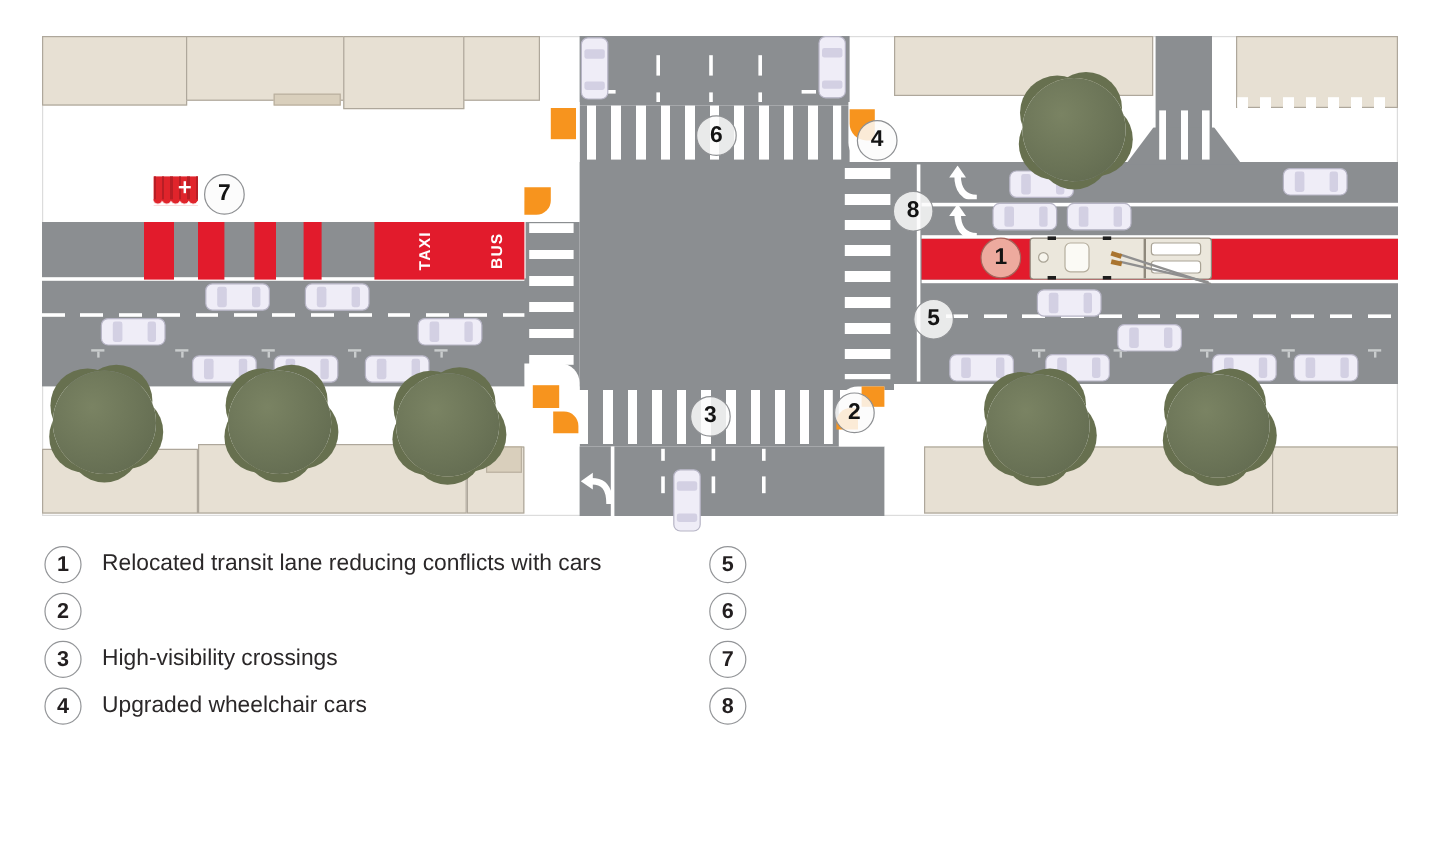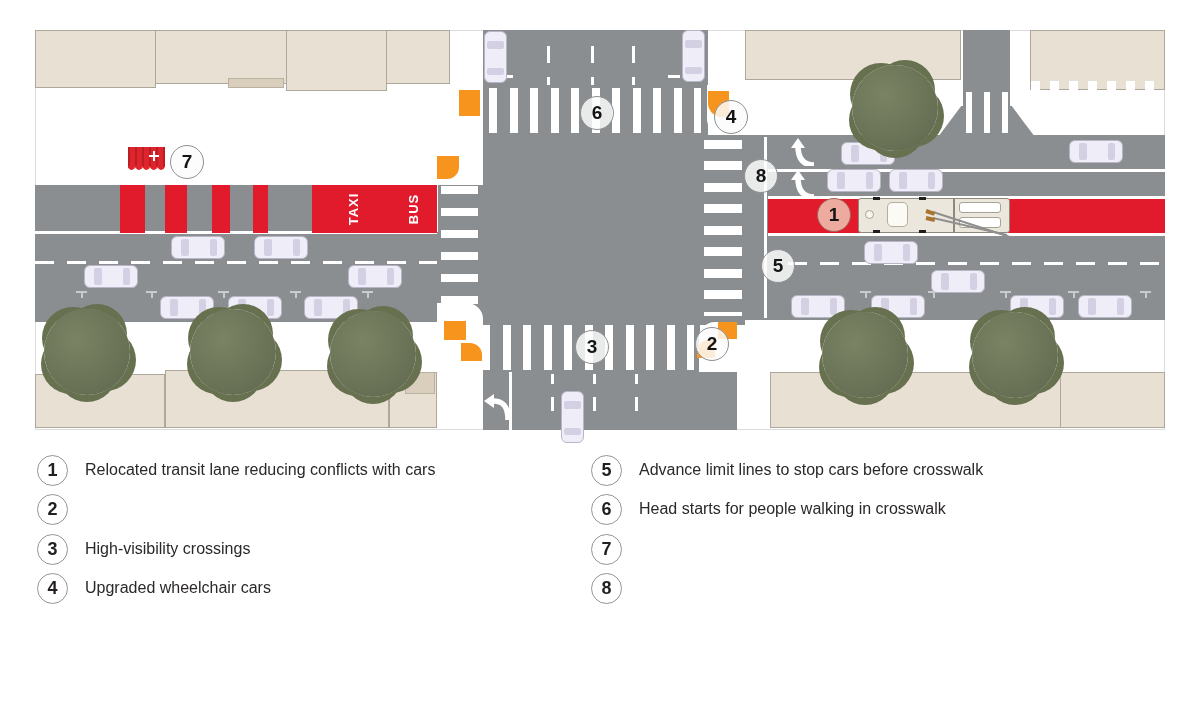--- a/index.html
+++ b/index.html
@@ -58,21 +58,21 @@
   .sc .tick{position:absolute;width:7px;height:3px;background:#1e1e1e;}
   .pole{position:absolute;height:2px;background:#8f8f8f;transform-origin:left center;}
   .poletip{position:absolute;width:9px;height:4px;background:#a9742f;transform-origin:left center;}
   .arrow-svg{position:absolute;}
   .seam{position:absolute;background:#aea79b;}
   .b6dash{position:absolute;background:repeating-linear-gradient(90deg,#fff 0 9px,rgba(0,0,0,0) 9px 19px);}
   .legend-row{position:absolute;display:flex;align-items:center;height:32px;}
   .lc{width:31px;height:31px;border:1.7px solid #939598;border-radius:50%;background:#fff;
       display:flex;align-items:center;justify-content:center;font-weight:bold;font-size:18px;color:#231f20;
       box-sizing:border-box;flex:0 0 auto;}
-  .ltx{margin-left:17px;font-size:16px;color:#2b2829;white-space:nowrap;}
+  .ltx{margin-left:17px;font-size:19px;color:#2b2829;white-space:nowrap;}
 </style>
 </head>
 <body>
 
 <div class="canvas">
 
   <div class="abs mapbg"></div>
 
   <div class="bld" style="left:35px;top:30px;width:121px;height:58px;"></div>
   <div class="bld" style="left:155px;top:30px;width:132px;height:54px;"></div>
@@ -248,25 +248,23 @@
   <div class="legend-row" style="left:37px;top:533px;">
     <span class="lc">3</span>
     <span class="ltx">High-visibility crossings</span>
   </div>
   <div class="legend-row" style="left:37px;top:572px;">
     <span class="lc">4</span>
     <span class="ltx">Upgraded wheelchair cars</span>
   </div>
   <div class="legend-row" style="left:591px;top:454px;">
     <span class="lc">5</span>
-    <span class="ltx">Advance limit lines to stop cars before crosswalk</span>
   </div>
   <div class="legend-row" style="left:591px;top:493px;">
     <span class="lc">6</span>
-    <span class="ltx">Head starts for people walking in crosswalk</span>
   </div>
   <div class="legend-row" style="left:591px;top:533px;">
     <span class="lc">7</span>
   </div>
   <div class="legend-row" style="left:591px;top:572px;">
     <span class="lc">8</span>
   </div>
 
 </div>
 

